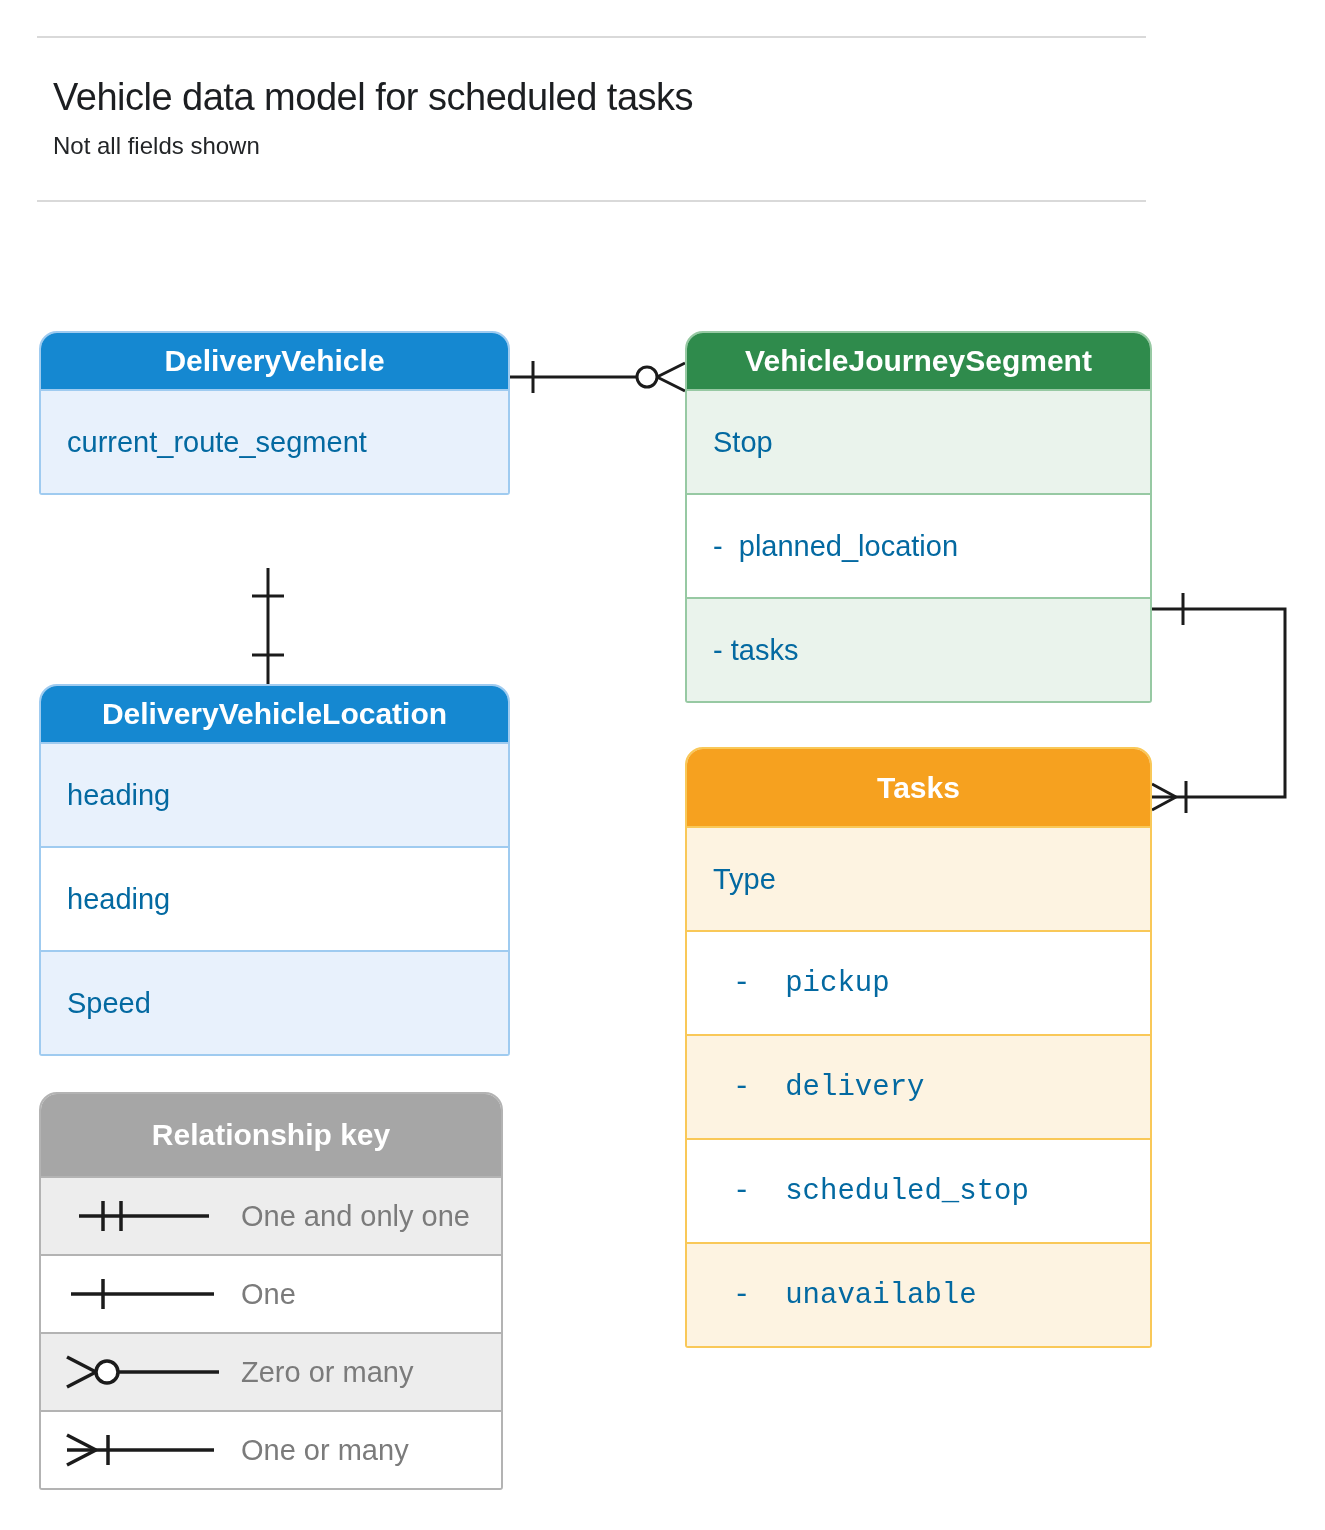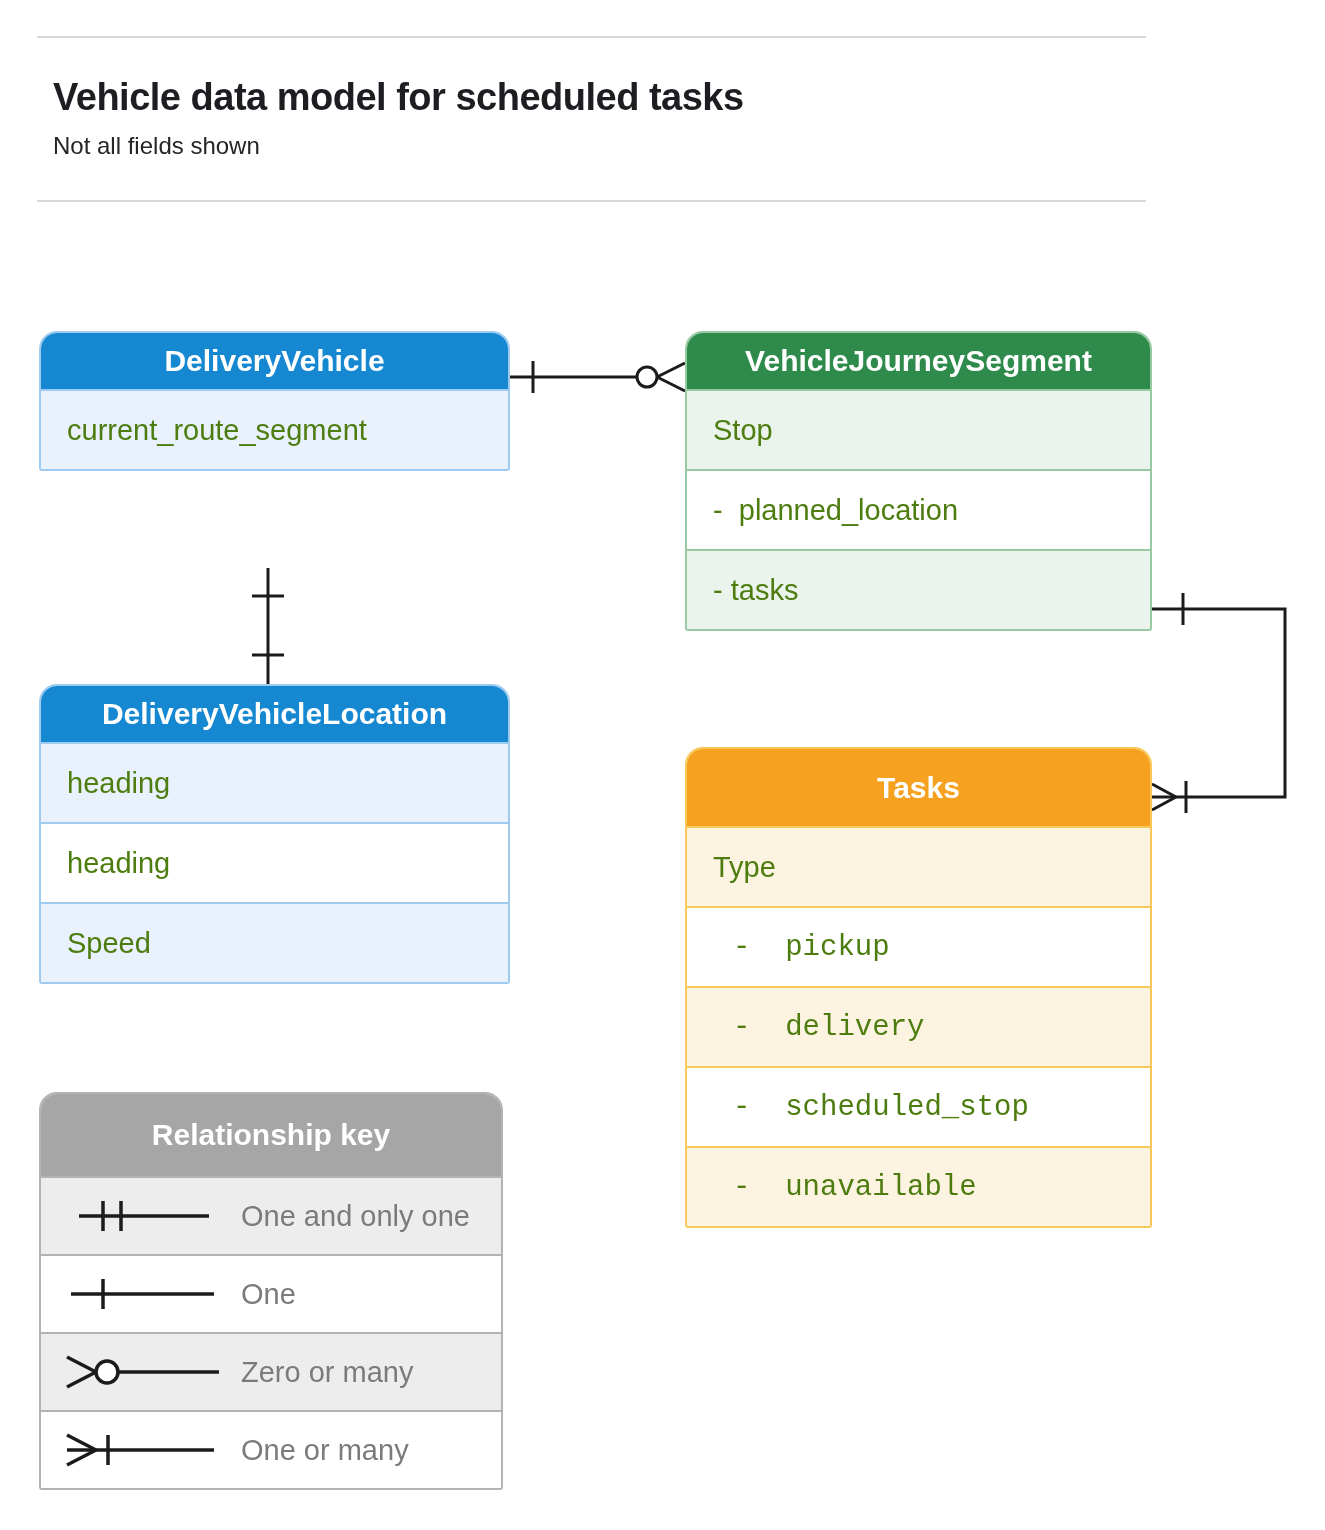--- a/index.html
+++ b/index.html
@@ -5,21 +5,21 @@
   html,body{margin:0;padding:0;background:#ffffff;}
   .canvas{
     position:relative;width:1325px;height:1530px;background:#ffffff;
     font-family:"Liberation Sans",sans-serif;overflow:hidden;
   }
   .rule{position:absolute;left:37px;width:1109px;height:2px;background:#d9d9d9;}
   .rule-top{top:36px;}
   .rule-2{top:200px;}
   .title{
     position:absolute;left:53px;top:76px;margin:0;
-    font-size:38px;font-weight:700;color:#1c1e21;letter-spacing:-0.5px;
+    font-size:38px;font-weight:400;color:#1c1e21;letter-spacing:-0.5px;
   }
   .subtitle{
     position:absolute;left:53px;top:132px;
     font-size:24px;font-weight:400;color:#232527;
   }
 
   .connectors{position:absolute;left:0;top:0;color:var(--connector,#1b1b1b);}
   .connectors path, .connectors line{stroke:currentColor;stroke-width:3;fill:none;}
   .connectors circle{stroke:currentColor;stroke-width:3;fill:#ffffff;}
 
@@ -27,22 +27,22 @@
     position:absolute;box-sizing:border-box;background:#ffffff;
     border:2px solid var(--bd);border-radius:18px 18px 3px 3px;overflow:hidden;
   }
   .entity-header{
     display:flex;align-items:center;justify-content:center;
     background:var(--hd);color:#ffffff;font-weight:700;font-size:30px;
     height:56px;
   }
   .entity-row{
     display:flex;align-items:center;
-    height:80px;border-top:2px solid var(--bd);box-sizing:border-box;
-    padding-left:26px;font-size:29px;color:#4d7c0f;background:#ffffff;
+    height:104px;border-top:2px solid var(--bd);box-sizing:border-box;
+    padding-left:26px;font-size:29px;color:#0369a1;background:#ffffff;
     white-space:pre;
   }
   .entity-row.tint{background:var(--tint);}
   .entity-row.indent{padding-left:46px;font-family:Liberation Mono, monospace;}
 
   .e-dv   {--hd:var(--blue-header,#1588d1);  --tint:var(--blue-tint,#e8f1fc);  --bd:var(--blue-border,#9fcbf0);  left:39px;  top:331px; width:471px;}
   .e-vjs  {--hd:var(--green-header,#2f8b4c); --tint:var(--green-tint,#eaf3ec); --bd:var(--green-border,#97c9a3); left:685px; top:331px; width:467px;}
   .e-dvl  {--hd:var(--blue-header,#1588d1);  --tint:var(--blue-tint,#e8f1fc);  --bd:var(--blue-border,#9fcbf0);  left:39px;  top:684px; width:471px;text-align:center;}
   .e-tasks{--hd:var(--orange-header,#f6a11f);--tint:var(--orange-tint,#fdf3e1);--bd:var(--orange-border,#f9c858);left:685px; top:747px; width:467px;}
   .e-tasks .entity-header{height:77px;}

